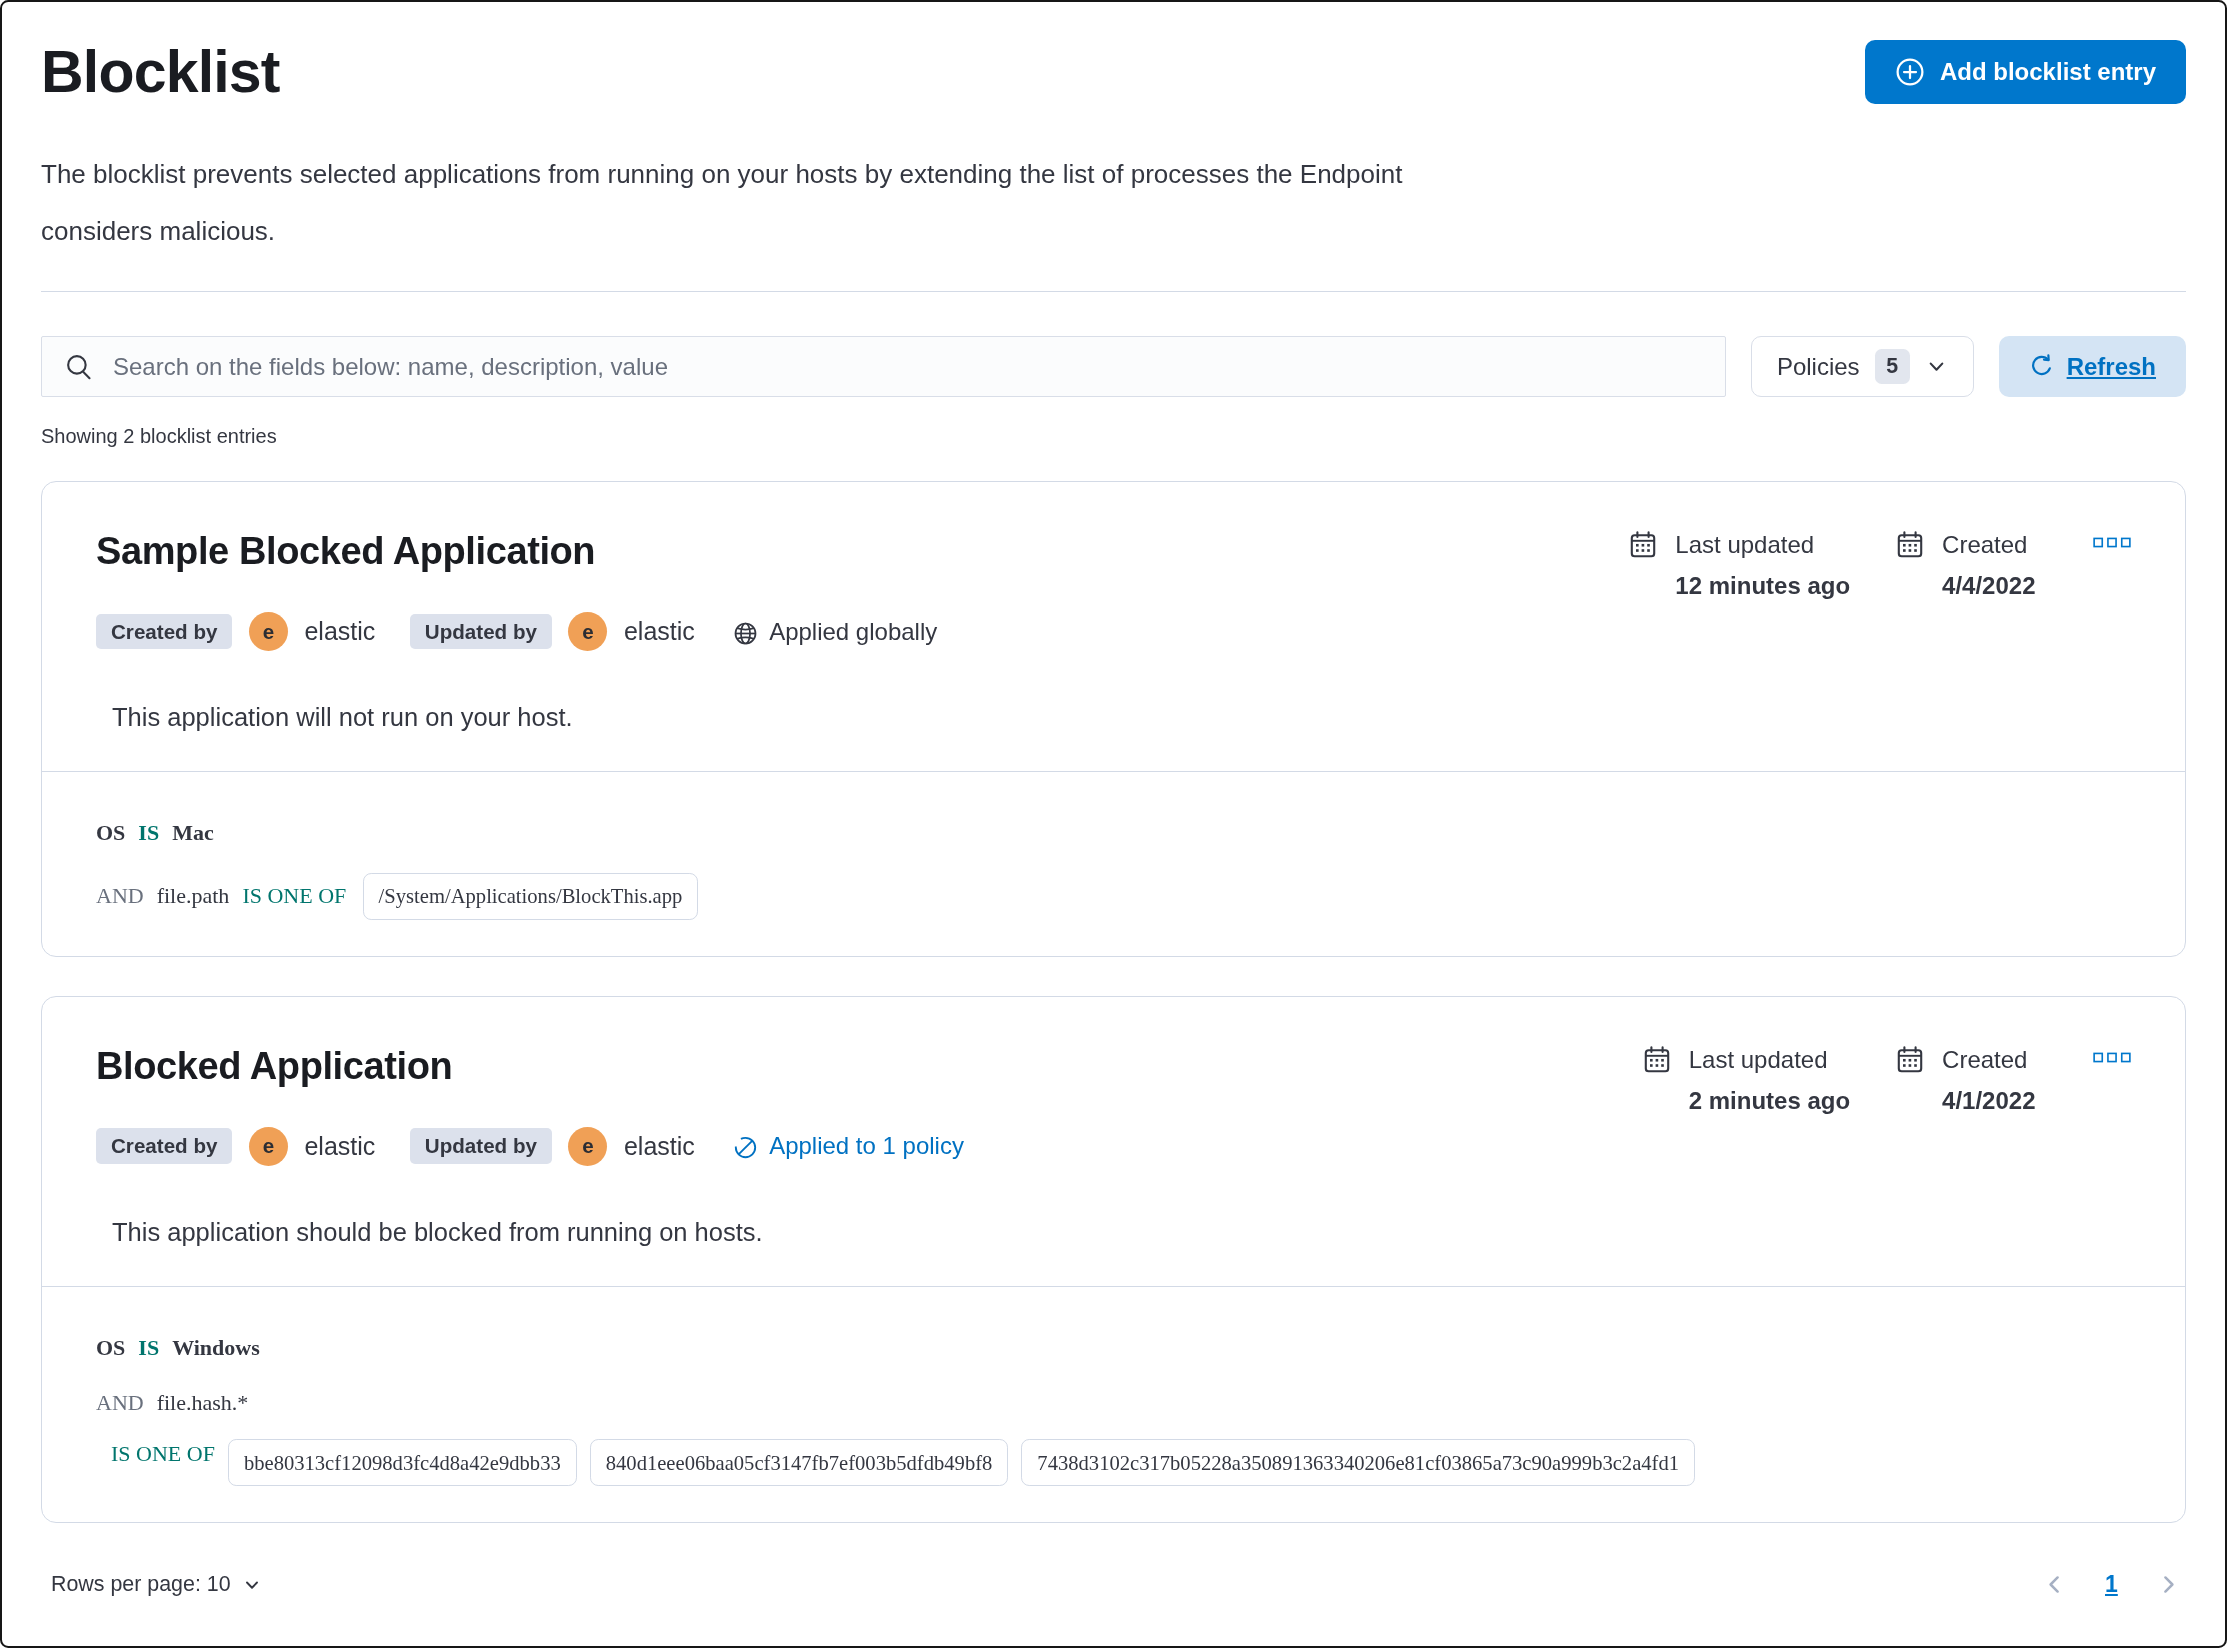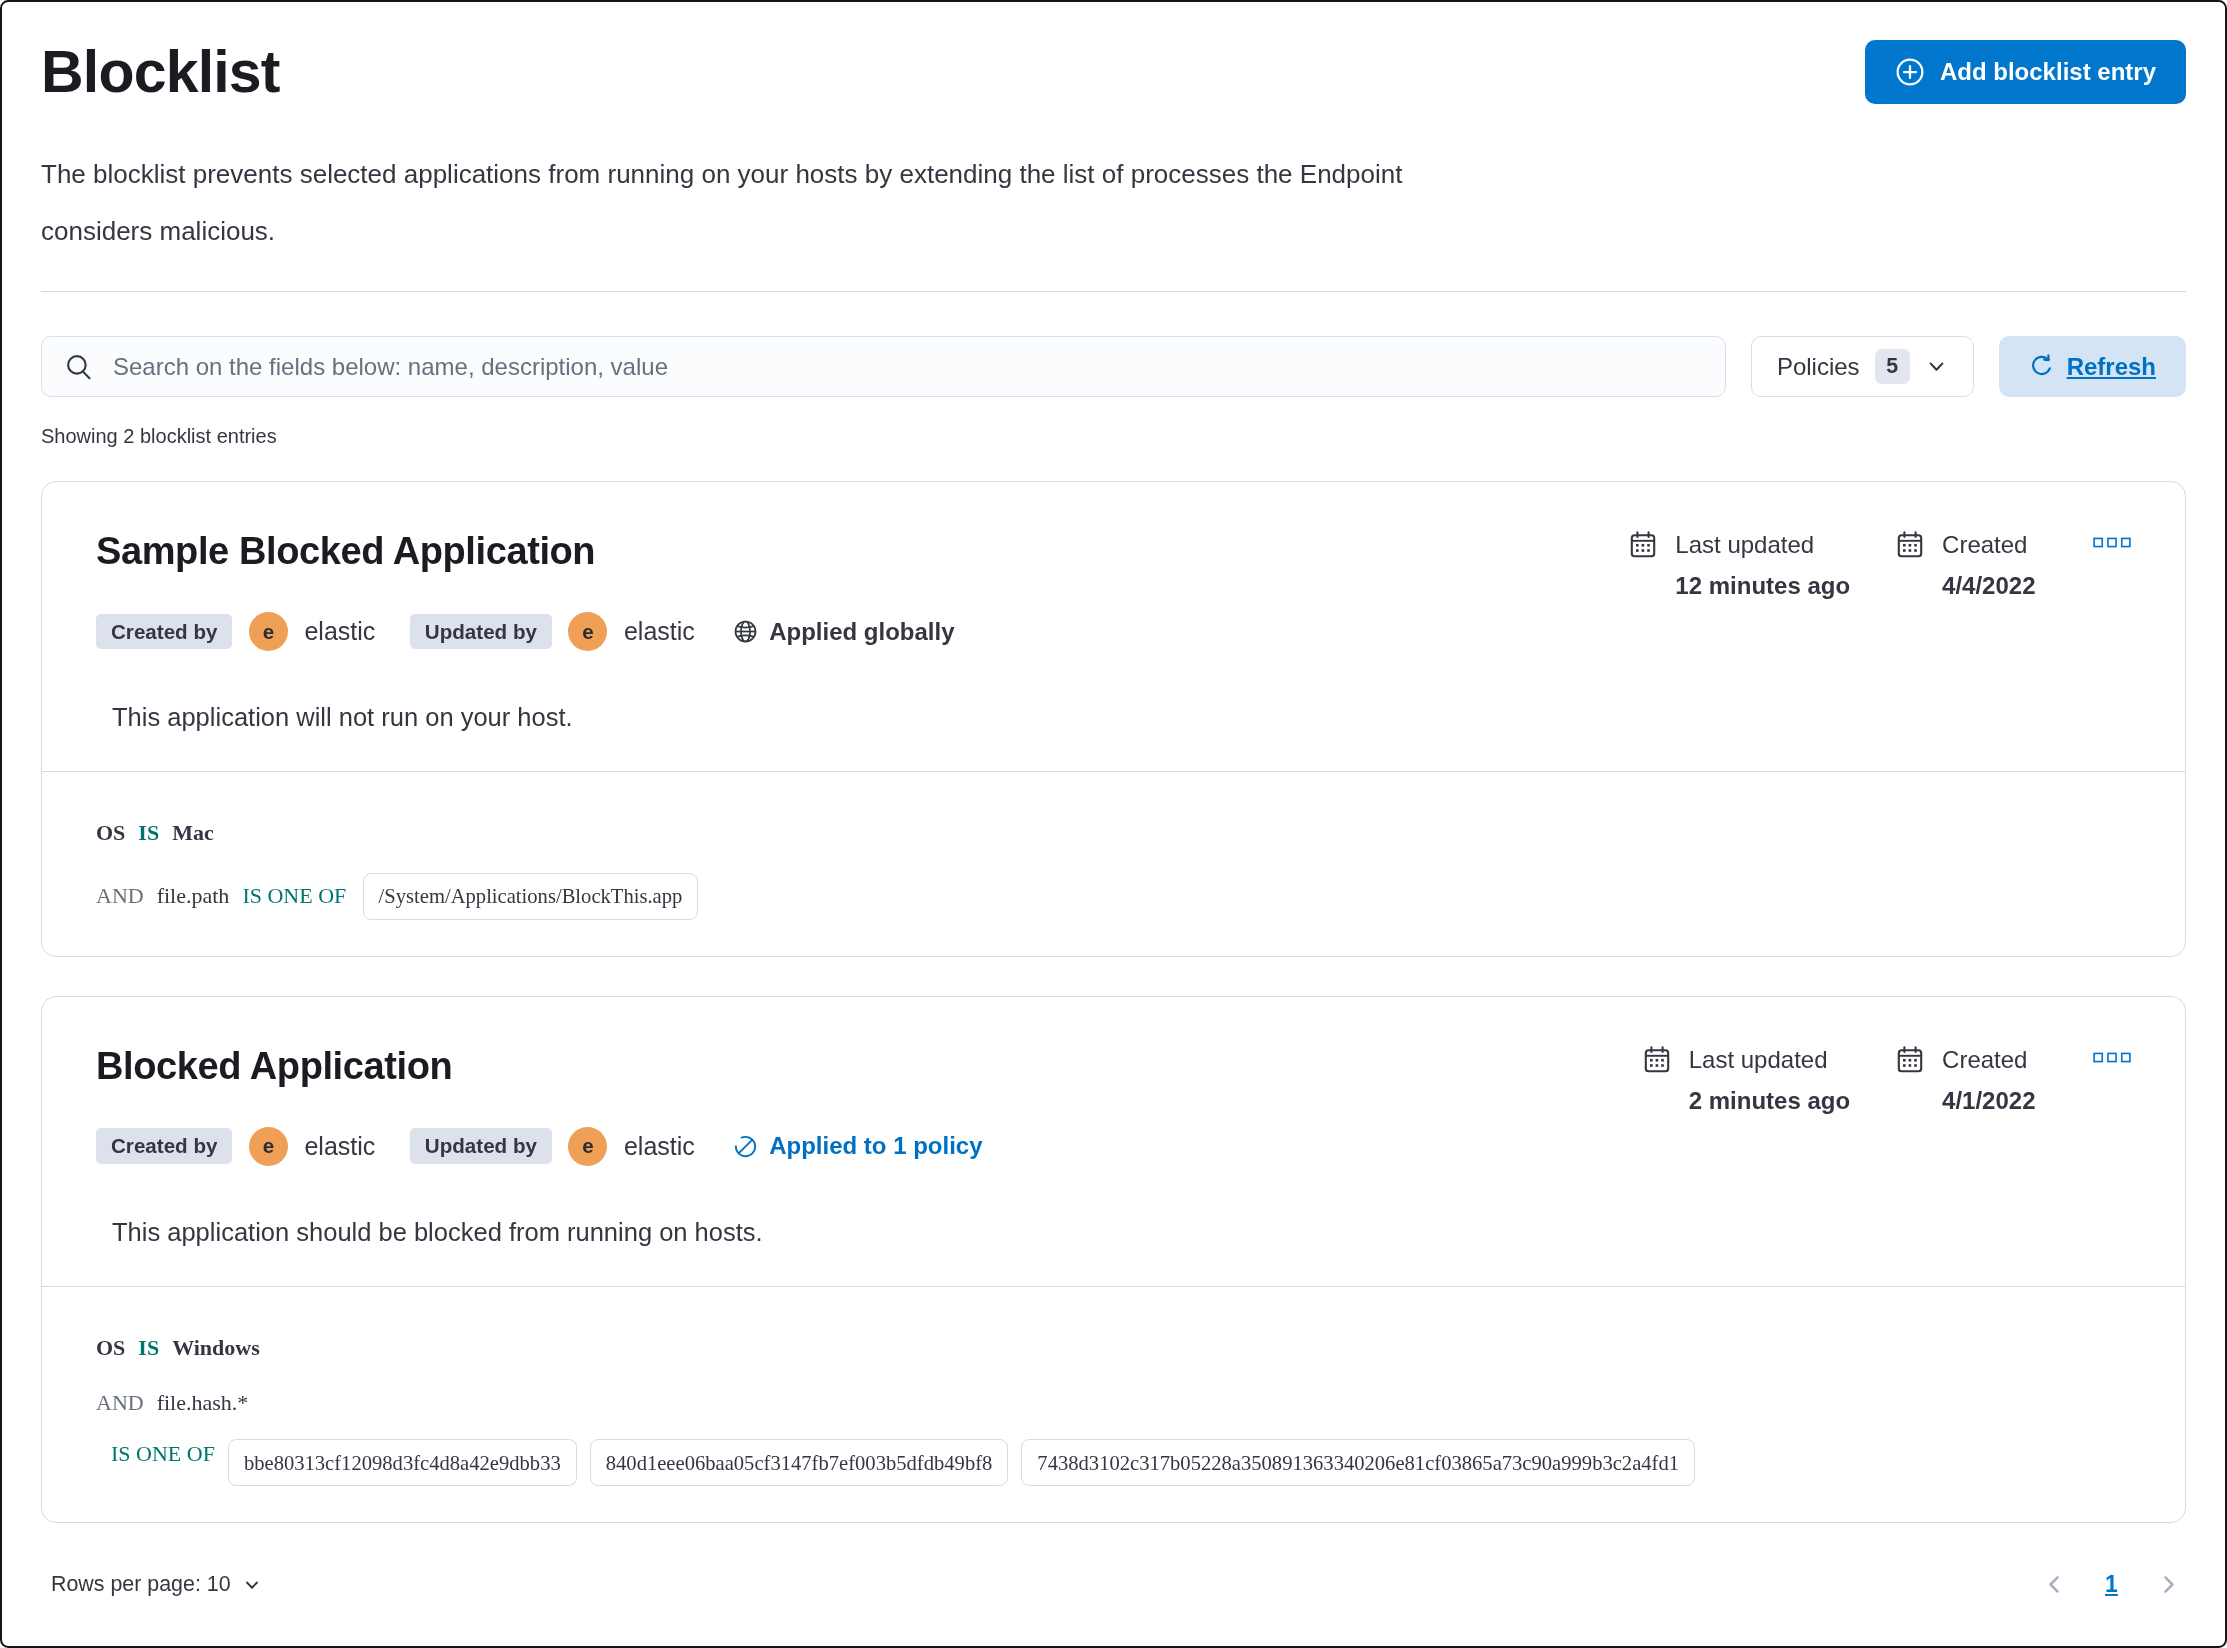--- a/index.html
+++ b/index.html
@@ -24,21 +24,21 @@
     font-family:inherit; font-size:24px; font-weight:600; margin-top:3.3px;
   }
   .page-desc { margin:38px 0 0 0; font-size:26px; line-height:57px; color:#343741; max-width:1390px; }
   .rule { border:none; border-top:1.6px solid #d3dae6; margin:31px 0 0 0; }
 
   
   .toolbar { display:flex; align-items:center; gap:25px; margin-top:44px; }
   .search-box {
     flex:1; display:flex; align-items:center; gap:18px;
     height:61px; padding:0 23px;
-    background:#fbfcfd; border:1.6px solid #d9dee8; border-radius:10px;
+    background:#fbfcfd; border:1.6px solid #d9dee8; border-radius:2px;
   }
   .search-box input {
     flex:1; border:none; outline:none; background:transparent;
     font-family:inherit; font-size:24px; color:#343741;
   }
   .search-box input::placeholder { color:#69707d; }
   .filter-btn {
     display:inline-flex; align-items:center; gap:15px;
     height:61px; padding:0 25px; cursor:pointer;
     background:#fff; border:1.6px solid #d9dee8; border-radius:10px;
@@ -66,21 +66,21 @@
   .badge {
     display:inline-block; background:#dce1ec; color:#343741;
     font-size:20.6px; font-weight:600; padding:5.8px 15px; border-radius:5px; white-space:nowrap;
   }
   .avatar {
     width:39px; height:39px; border-radius:50%; background:#f0a056;
     display:inline-flex; align-items:center; justify-content:center;
     font-size:20.6px; font-weight:600; color:#2b2d33;
   }
   .user-name { font-size:25px; color:#343741; margin-right:18px; }
-  .scope { display:inline-flex; align-items:center; gap:11.5px; font-size:24px; color:#343741; margin-left:3.3px;font-weight:bold; }
+  .scope { display:inline-flex; align-items:flex-end; gap:11.5px; font-size:24px; color:#343741; margin-left:3.3px; }
   .scope.link { color:#0071c2; cursor:pointer; }
   .entry-desc { margin:48px 0 0 16px; font-size:25.5px; line-height:36px; color:#343741; }
 
   .card-meta { display:flex; align-items:flex-start; gap:46px; margin-top:5px; flex-shrink:0; }
   .meta-item { display:flex; align-items:flex-start; gap:18px; }
   .meta-text { display:flex; flex-direction:column; gap:13px; }
   .meta-label { font-size:24px; color:#343741; }
   .meta-value { font-size:24px; font-weight:700; color:#343741; }
   .menu-btn { background:none; border:none; padding:5px 0 0 0; cursor:pointer; margin-left:11.5px; }
 

